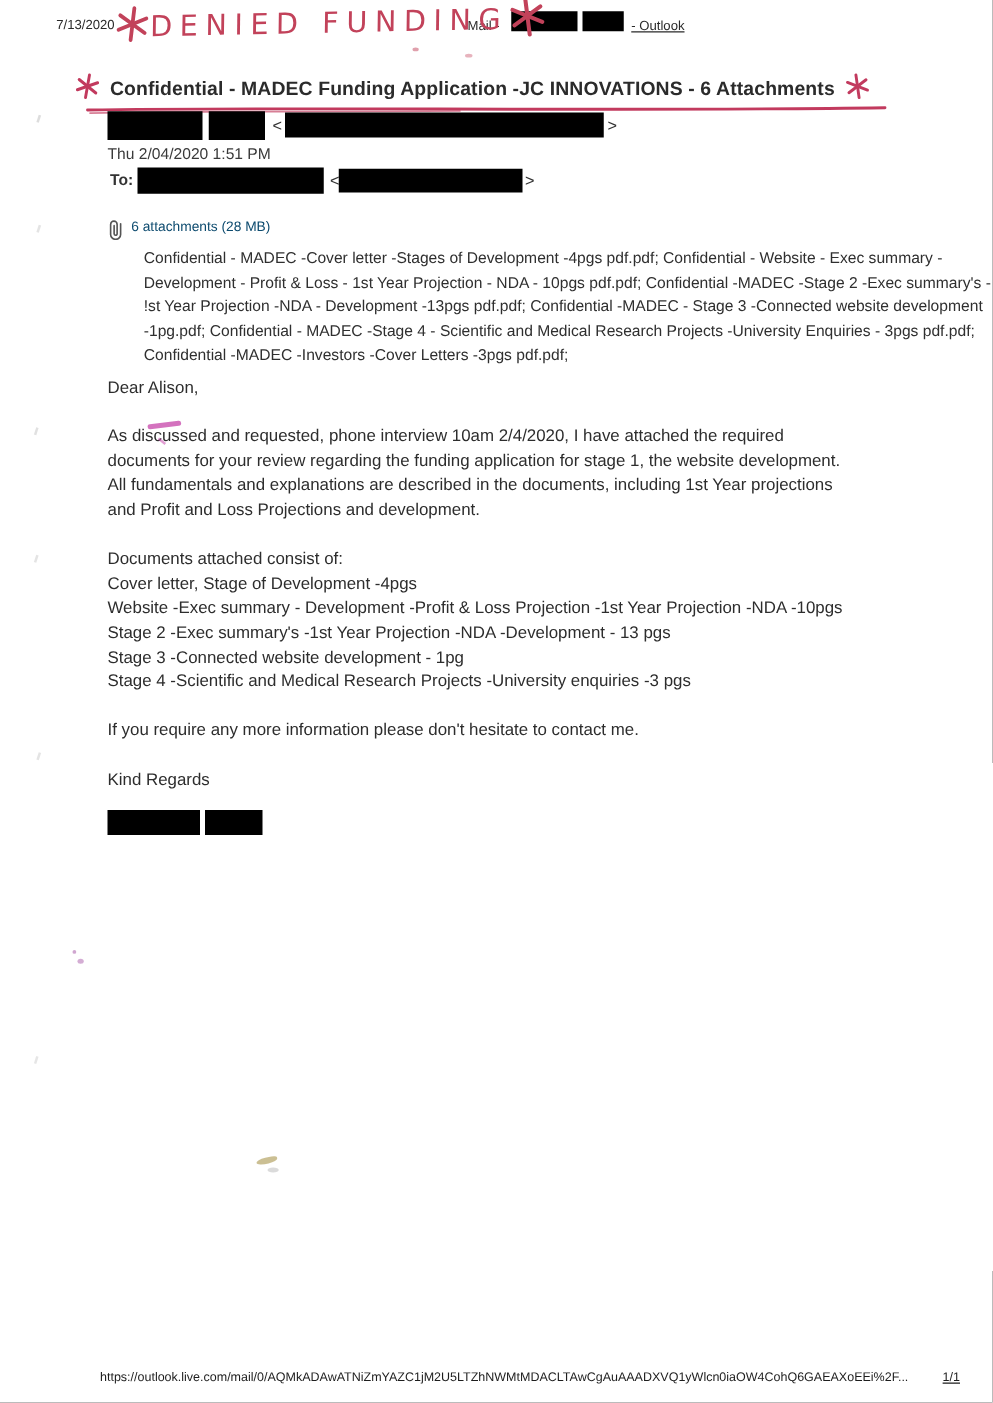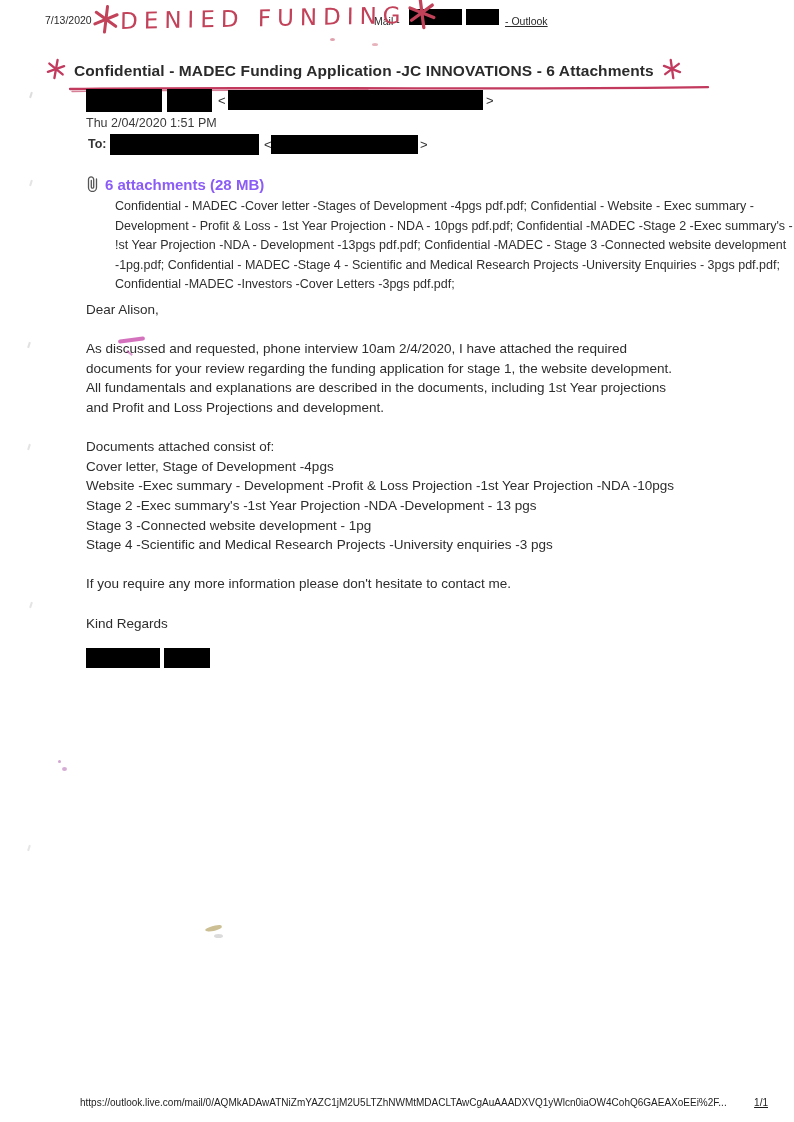--- a/index.html
+++ b/index.html
@@ -17,32 +17,32 @@
   .annotation{
     position:absolute;left:92px;top:-2px;display:flex;align-items:center;
     color:#c2425a;transform:rotate(-1.2deg);
   }
   .annotation .hand-text{
     font-family:"DejaVu Sans",sans-serif;font-size:23px;letter-spacing:6px;
     font-weight:400;transform:skewX(-2deg);white-space:nowrap;
   }
   .star{display:inline-block;}
   
-  .subject-row{position:absolute;left:46px;top:57px;display:flex;align-items:center;}
+  .subject-row{position:absolute;left:60px;top:57px;display:flex;align-items:center;}
   .subject-text{
     font-size:15.5px;font-weight:700;color:#2b2b2b;letter-spacing:0.1px;
     margin:0 8px;white-space:nowrap;
   }
   .subject-underline{position:absolute;left:68px;top:80px;}
   
   .bracket{font-size:13px;color:#333;}
   .sent-line{font-size:12.5px;color:#3a3a3a;}
   .to-label{font-size:12.5px;font-weight:700;color:#333;}
   
-  .attach-summary{font-size:15px;color:#8b5cf6;font-weight:bold;}
+  .attach-summary{font-size:11px;color:#0c4a6e;}
   .attach-list{position:absolute;left:86px;top:197px;width:670px;margin-left:29px;}
   .attach-list .line{font-size:12.5px;line-height:19.5px;min-height:19.5px;color:#2f2f2f;white-space:nowrap;}
   
   .body-block{position:absolute;left:86px;top:300px;width:680px;}
   .body-block .line{font-size:13.5px;line-height:19.6px;min-height:19.6px;color:#2d2d2d;white-space:nowrap;}
   
   .mark{position:absolute;}
   .footer-url{position:absolute;left:80px;top:1097px;font-size:10px;color:#1d1d1d;letter-spacing:0;}
   .footer-page{position:absolute;right:26px;top:1097px;font-size:10px;color:#1d1d1d;text-decoration:underline;}
 </style>

